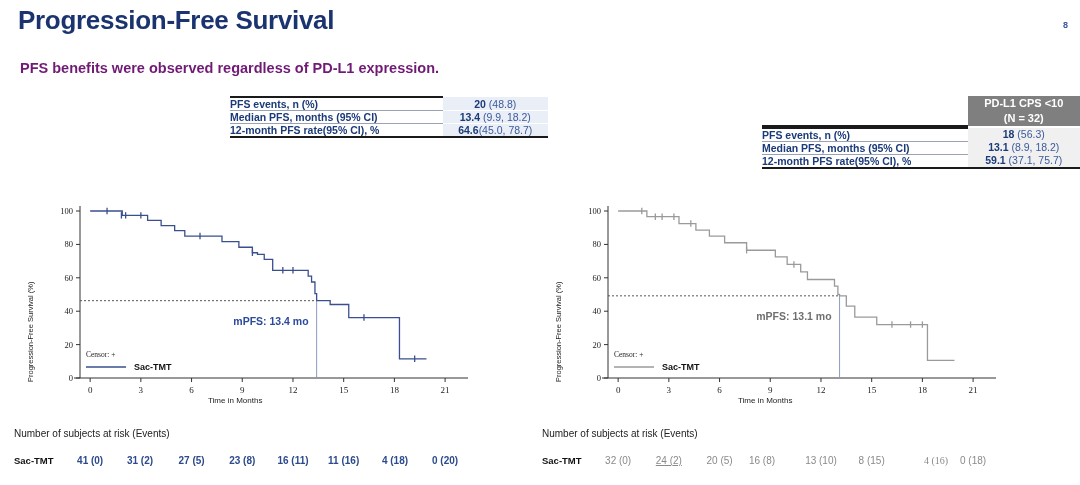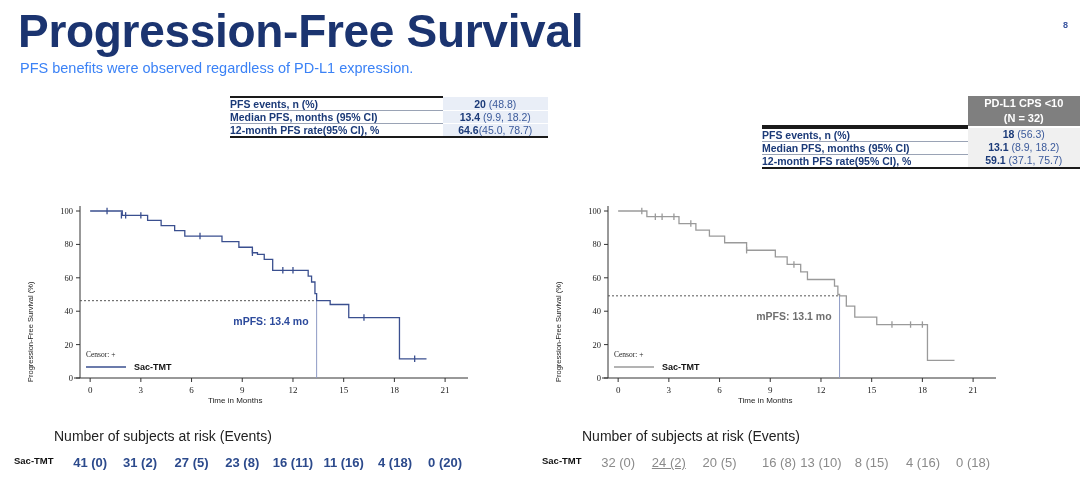--- a/index.html
+++ b/index.html
@@ -6,26 +6,26 @@
   body{
     width:1080px;height:485px;background:#ffffff;
     font-family:"Liberation Sans",sans-serif;
     position:relative;overflow:hidden;
   }
   .slide{position:absolute;inset:0;}
 
   
   .title{
     position:absolute;left:18px;top:6px;
-    font-size:46px;font-weight:bold;color:#1b3470;
+    font-size:26px;font-weight:bold;color:#1b3470;
     letter-spacing:-.3px;line-height:1.1;
   }
   .subtitle{
     position:absolute;left:20px;top:60px;
-    font-size:14.5px;font-weight:normal;color:#3b82f6;
+    font-size:14.5px;font-weight:bold;color:#701a75;
   }
   .page-num{
     position:absolute;right:12px;top:20px;
     font-size:9px;font-weight:bold;color:#3a55a0;
   }
 
   
   .dtable{position:absolute;border-collapse:collapse;font-size:10.5px;}
   .dtable td{padding:0;vertical-align:middle;}
   .th-blank{border-bottom:2.2px solid #1a1a1a;}
@@ -48,23 +48,23 @@
   .sep td{border-bottom:2.2px solid #1a1a1a;height:0;padding:0;}
   .thin td{border-bottom:1px solid #9aa3b5;height:0;padding:0;}
 
   
   .chart{position:absolute;}
   .ylabel{
     position:absolute;font-size:7.5px;color:#222;
     transform:rotate(-90deg);transform-origin:left top;white-space:nowrap;
   }
   .xlabel{position:absolute;font-size:8px;color:#222;}
-  .risk-title{position:absolute;font-size:14px;color:#222;margin-left:40px;}
+  .risk-title{position:absolute;font-size:10px;color:#222;}
   .risk-name{position:absolute;font-size:9.5px;font-weight:bold;color:#111;}
-  .risk-row{position:absolute;font-size:13px;}
+  .risk-row{position:absolute;font-size:10px;}
   .risk-row span{position:absolute;transform:translateX(-50%);white-space:nowrap;}
   .risk-blue span{color:#2c4a8c;font-weight:bold;}
   .risk-gray span{color:#8a8a8a;}
   svg{display:block;}
 </style>
 </head>
 <body>
 
 <div class="slide">
 
@@ -269,20 +269,20 @@
     </svg>
     <div class="xlabel" style="left:196px;top:200px;">Time in Months</div>
   </div>
 
   <div class="risk-title" style="left:542px;top:428px;">Number of subjects at risk (Events)</div>
   <div class="risk-name" style="left:542px;top:455px;">Sac-TMT</div>
   <div class="risk-row risk-gray" id="rrisk" style="left:530px;top:455px;width:490px;height:14px;">
       <span style="left: 88.1416px;">32 (0)</span>
       <span style="left: 138.85px; text-decoration: underline;">24 (2)</span>
       <span style="left: 189.558px;">20 (5)</span>
-      <span style="left: 249px;">16 (8)</span>
+      <span style="left: 232px;">16 (8)</span>
       <span style="left: 290.973px;">13 (10)</span>
       <span style="left: 341.681px;">8 (15)</span>
-      <span style="left: 393px;">4 (16)</span>
+      <span style="left: 406px; font-family: Liberation Serif, serif;">4 (16)</span>
       <span style="left: 443.097px;">0 (18)</span>
     </div>
 
 </div>
 
 </body></html>

